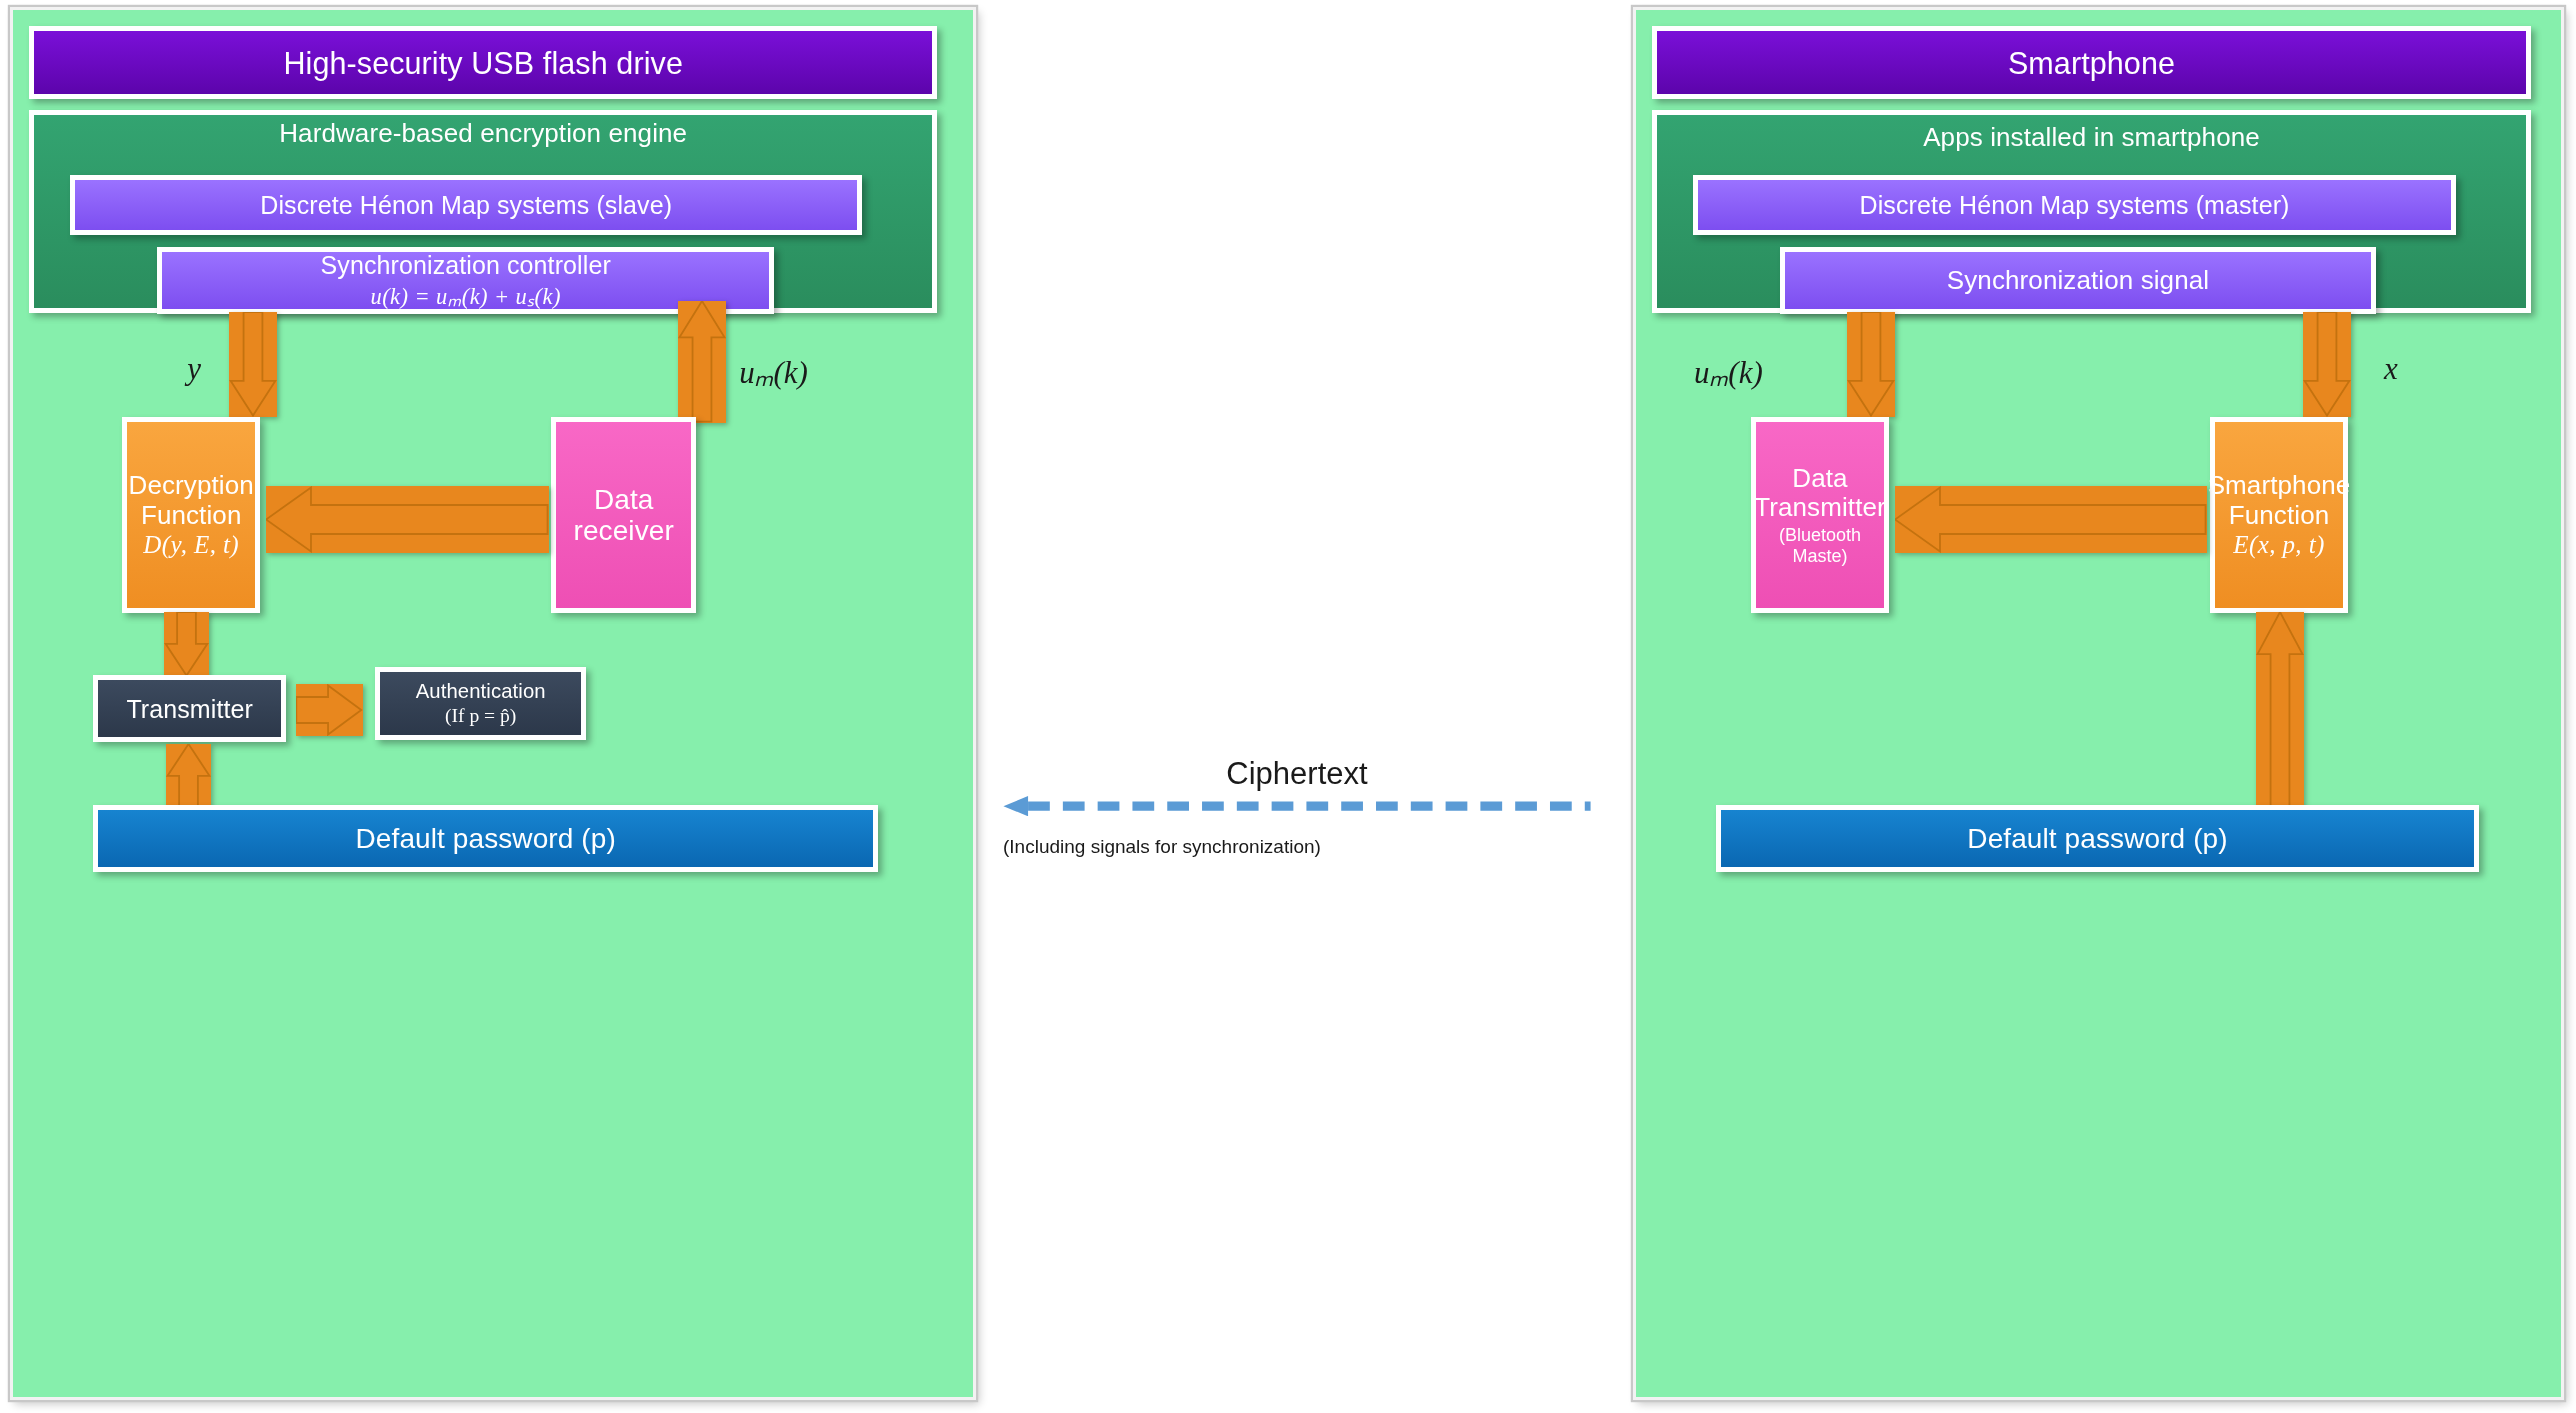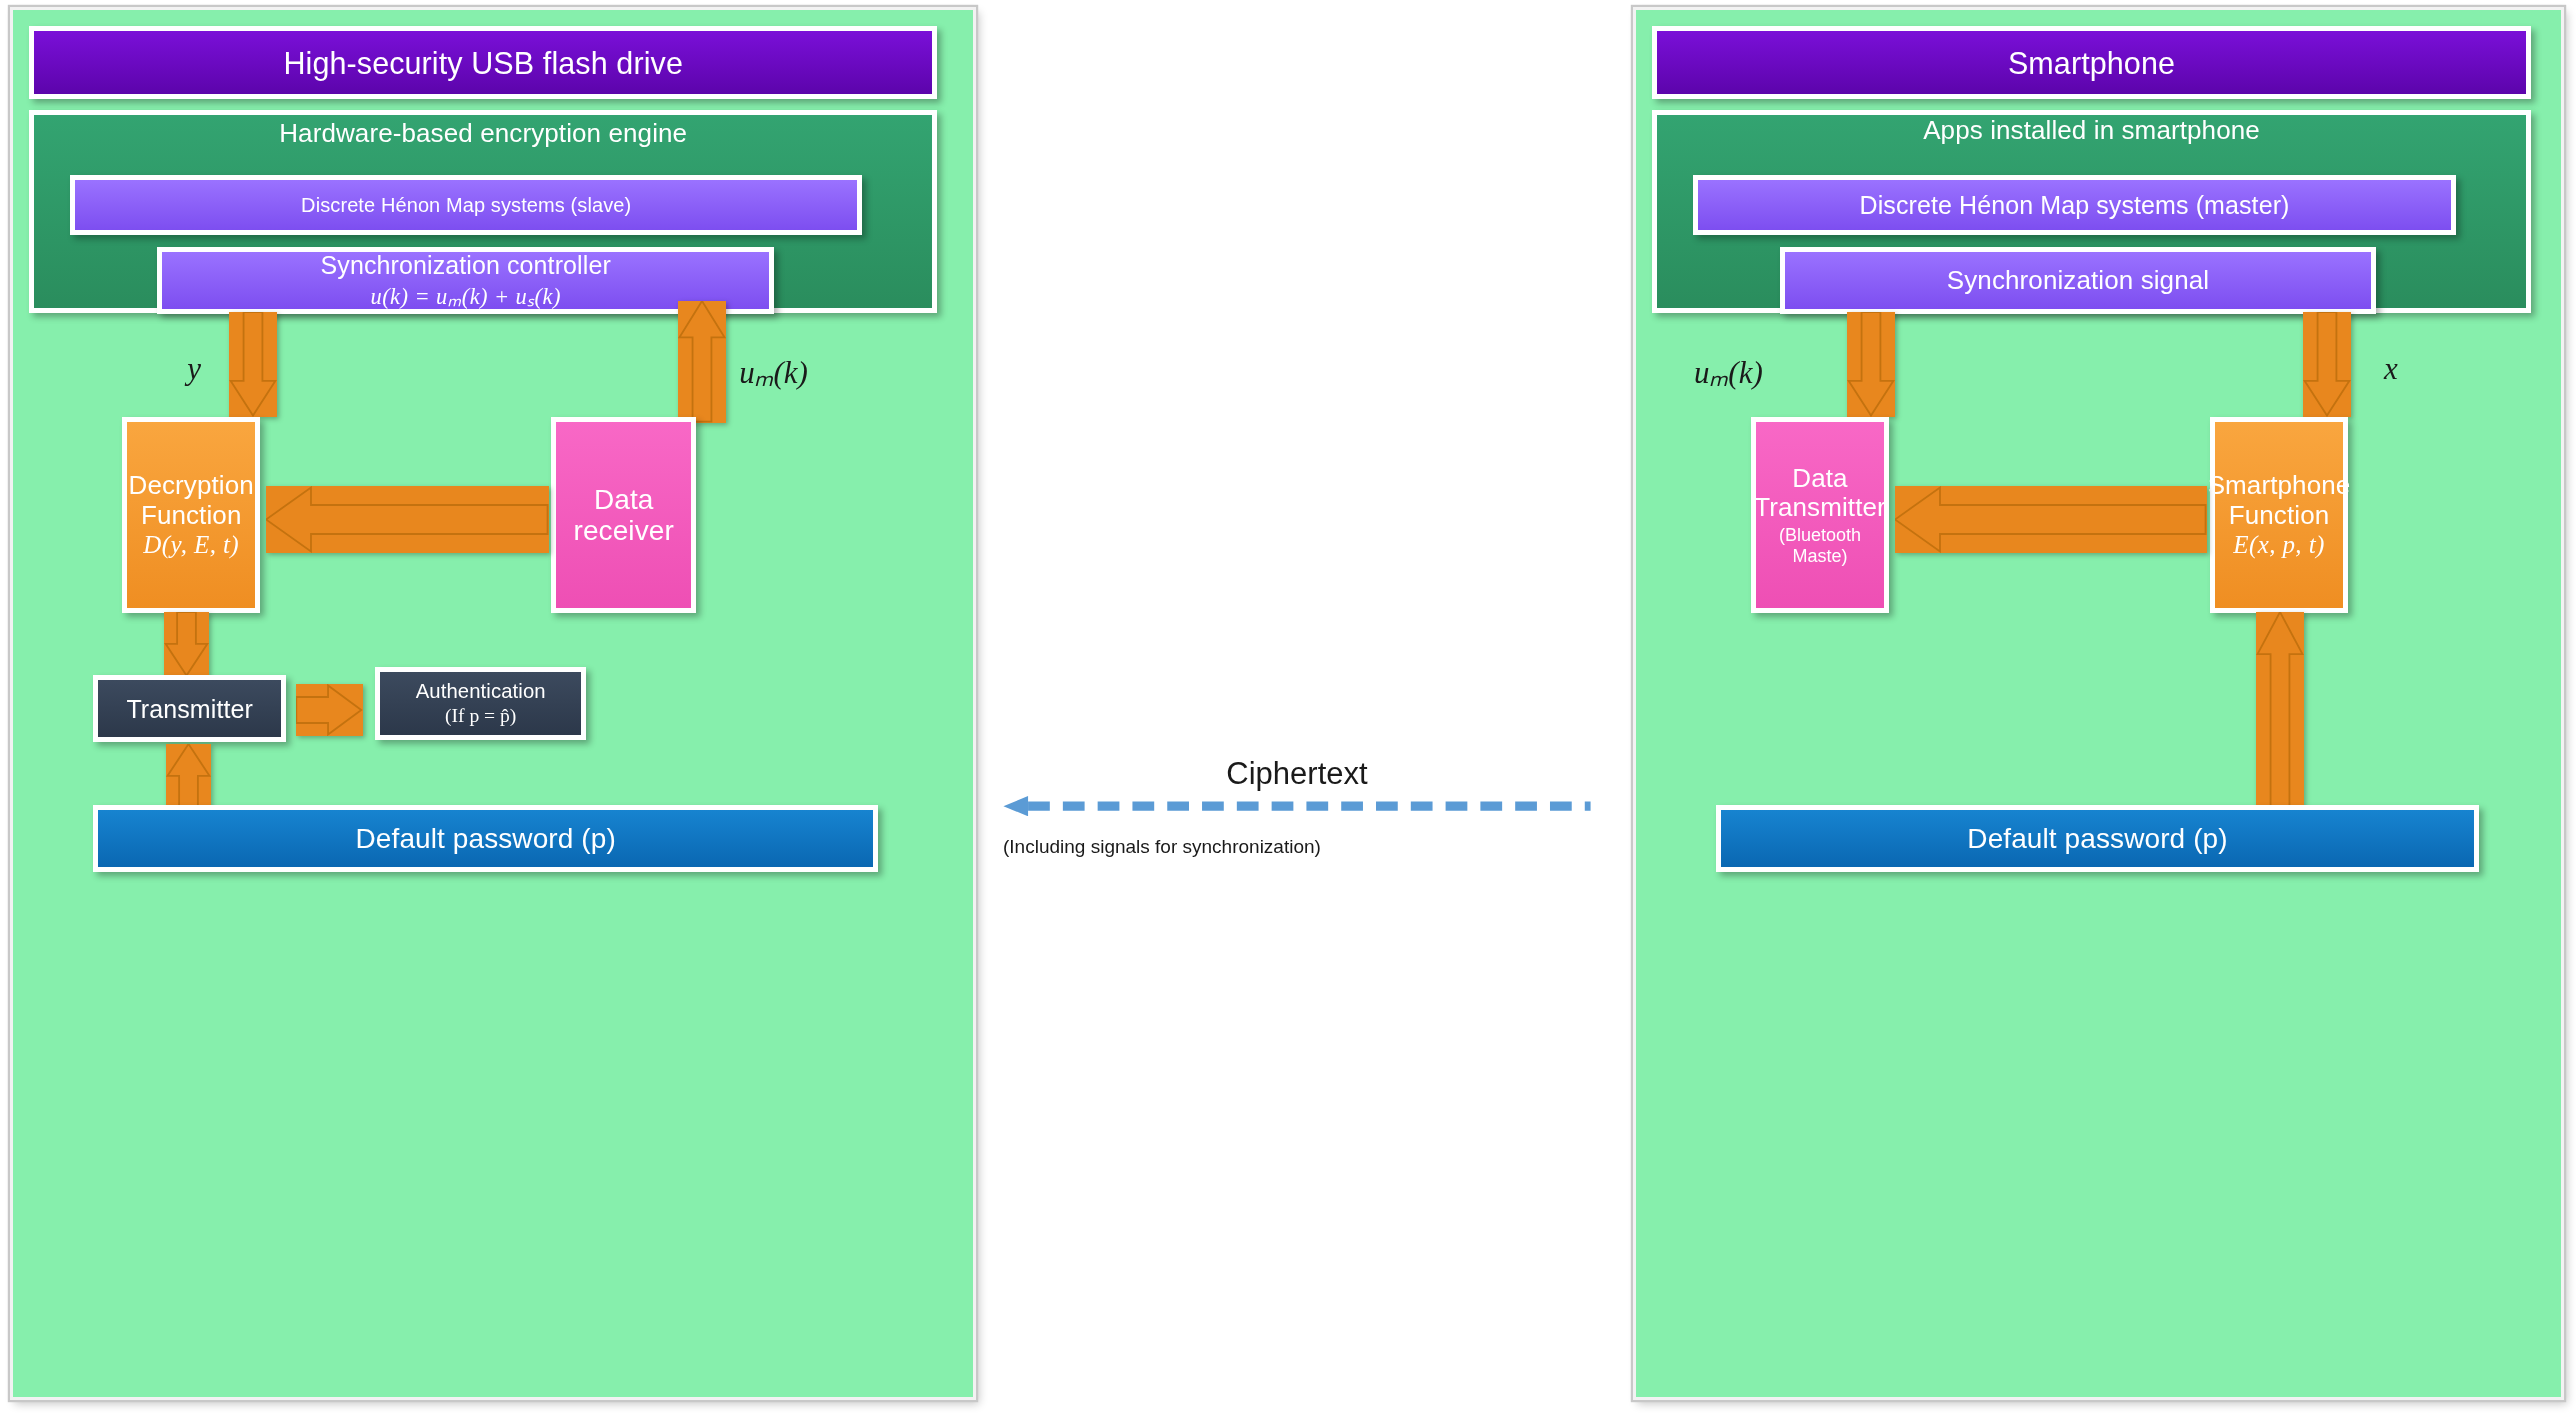--- a/index.html
+++ b/index.html
@@ -101,21 +101,21 @@
 <div class="panel" id="panel-usb">
 
   <div class="blk title-bar" style="left:16px; top:16px; width:908px; height:73px;">
     <span class="lbl" style="font-size:30.5px;">High-security USB flash drive</span>
   </div>
 
   <div class="blk engine" style="left:16px; top:100px; width:908px; height:203px; padding-top:4px;">
     <span class="lbl" style="font-size:26px;">Hardware-based encryption engine</span>
 
     <div class="blk lav" style="left:36px; top:60px; width:792px; height:60px;">
-      <span class="lbl" style="font-size:20px;">Discrete Hénon Map systems (slave)</span>
+      <span class="lbl" style="font-size:25px;">Discrete Hénon Map systems (slave)</span>
     </div>
 
     <div class="blk lav" style="left:123px; top:132px; width:617px; height:67px; justify-content:center;">
       <span class="lbl" style="font-size:25px;">Synchronization controller</span>
       <span class="mathline">u(k) = uₘ(k) + uₛ(k)</span>
     </div>
   </div>
 
   <svg class="blockarrow" style="left:216px; top:302px; width:48px; height:105px;" viewBox="0 0 66 145">
     <polygon points="20,0 46,0 46,95 64,95 33,143 2,95 20,95" fill="#E8871E" stroke="#C4720F" stroke-width="2.5"></polygon>
@@ -178,21 +178,21 @@
   </svg>
   <div id="cipher-sub">(Including signals for synchronization)</div>
 </div>
 
 <div class="panel" id="panel-phone">
 
   <div class="blk title-bar" style="left:16px; top:16px; width:879px; height:73px;">
     <span class="lbl" style="font-size:30.5px;">Smartphone</span>
   </div>
 
-  <div class="blk engine" style="left:16px; top:100px; width:879px; height:203px; padding-top:1px;">
+  <div class="blk engine" style="left:16px; top:100px; width:879px; height:203px; padding-top:8px;">
     <span class="lbl" style="font-size:26px;">Apps installed in smartphone</span>
 
     <div class="blk lav" style="left:36px; top:60px; width:763px; height:60px;">
       <span class="lbl" style="font-size:25px;">Discrete Hénon Map systems (master)</span>
     </div>
 
     <div class="blk lav" style="left:123px; top:132px; width:596px; height:67px;">
       <span class="lbl" style="font-size:26px;">Synchronization signal</span>
     </div>
   </div>

